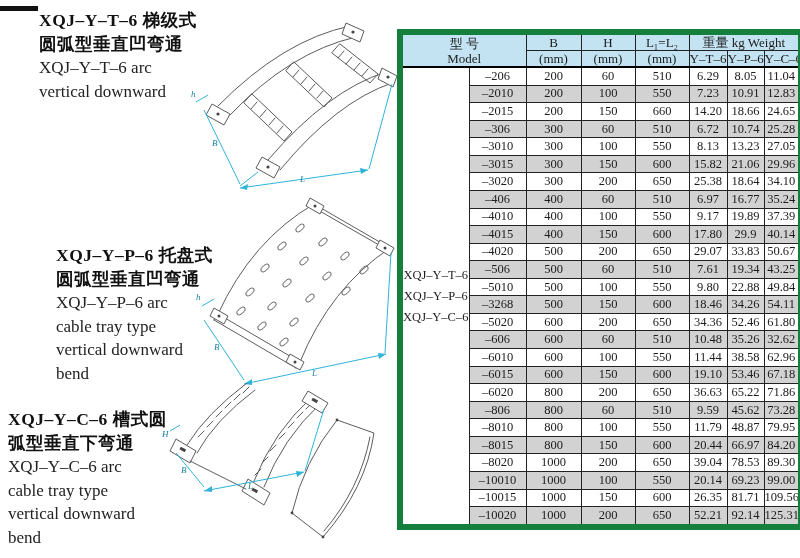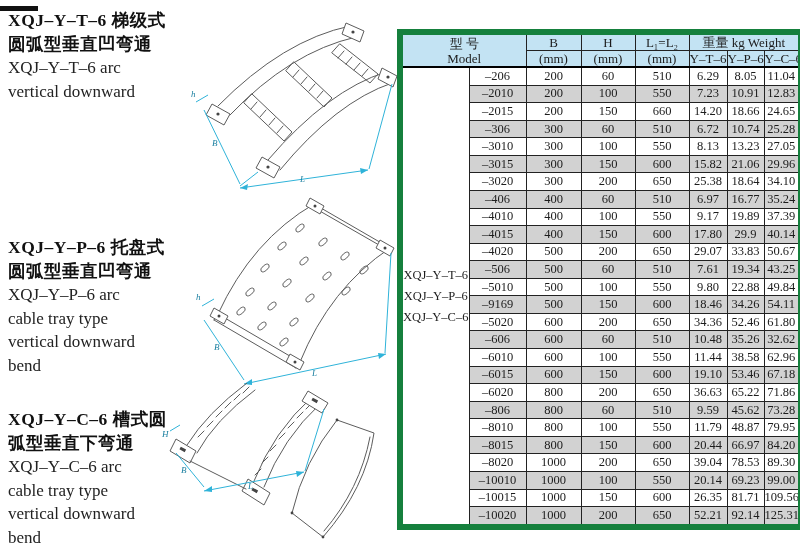--- a/index.html
+++ b/index.html
@@ -43,28 +43,28 @@
   td.model-group div { line-height:21px; }
   .subhead th { font-size:12.5px; }
 </style>
 </head>
 <body>
 
 <div id="page">
 
   <div class="topbar"></div>
 
-  <div class="section" style="top:9px;">
+  <div class="section" style="top:9px;margin-left:31px;">
     <div class="zh-title">XQJ–Y–T–6 梯级式</div>
     <div class="zh-title">圆弧型垂直凹弯通</div>
     <div class="en-line">XQJ–Y–T–6 arc</div>
     <div class="en-line">vertical downward</div>
   </div>
 
-  <div class="section" style="top:236px;">
+  <div class="section" style="top:244px;margin-left:48px;">
     <div class="zh-title">XQJ–Y–P–6 托盘式</div>
     <div class="zh-title">圆弧型垂直凹弯通</div>
     <div class="en-line">XQJ–Y–P–6 arc</div>
     <div class="en-line">cable tray type</div>
     <div class="en-line">vertical downward</div>
     <div class="en-line">bend</div>
   </div>
 
   <div class="section" style="top:408px;">
     <div class="zh-title">XQJ–Y–C–6 槽式圆</div>
@@ -375,21 +375,21 @@
         <tr>
           <td>–5010</td>
           <td>500</td>
           <td>100</td>
           <td>550</td>
           <td>9.80</td>
           <td>22.88</td>
           <td>49.84</td>
         </tr>
         <tr>
-          <td>–9169</td>
+          <td>–3268</td>
           <td>500</td>
           <td>150</td>
           <td>600</td>
           <td>18.46</td>
           <td>34.26</td>
           <td>54.11</td>
         </tr>
         <tr>
           <td>–5020</td>
           <td>600</td>

